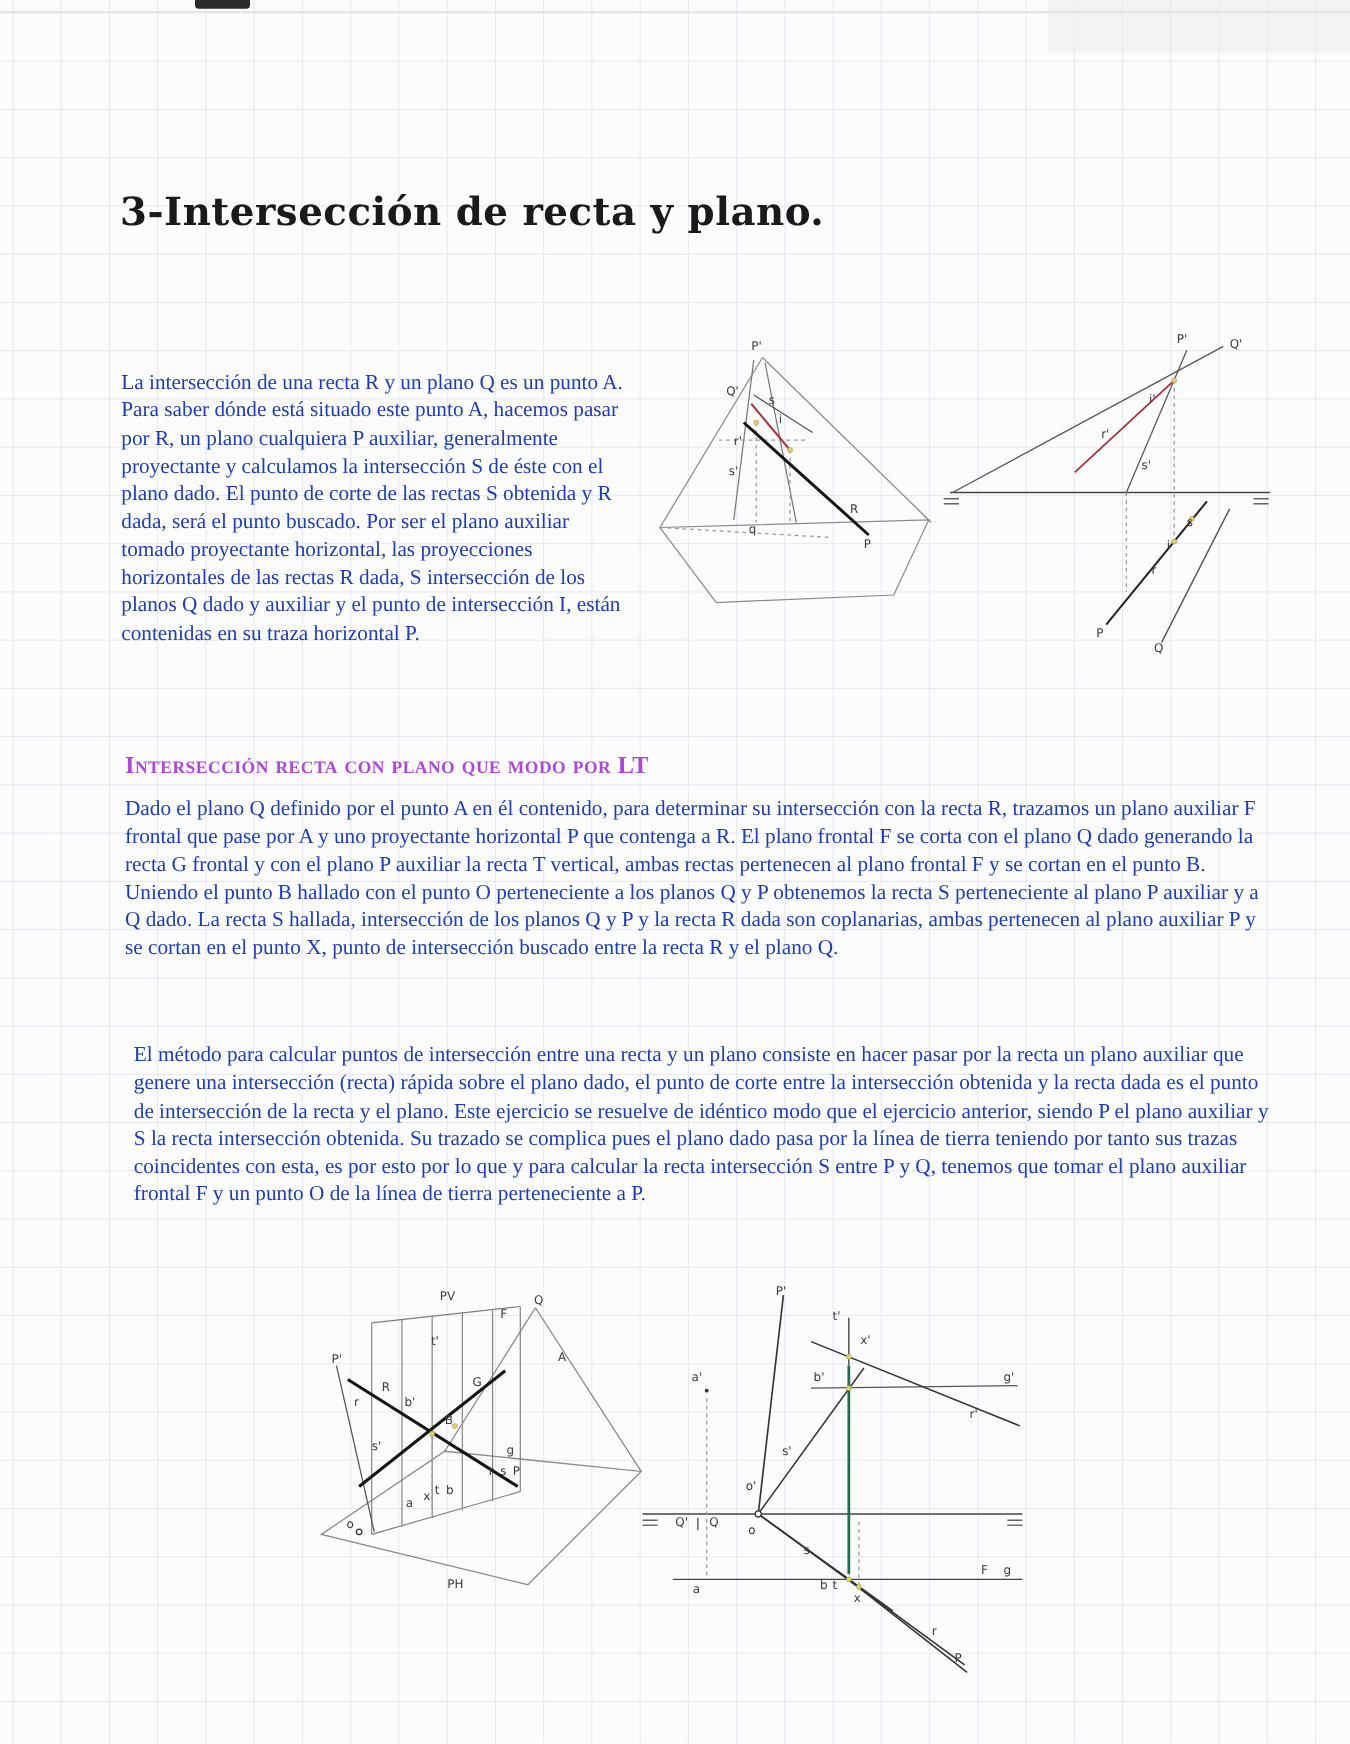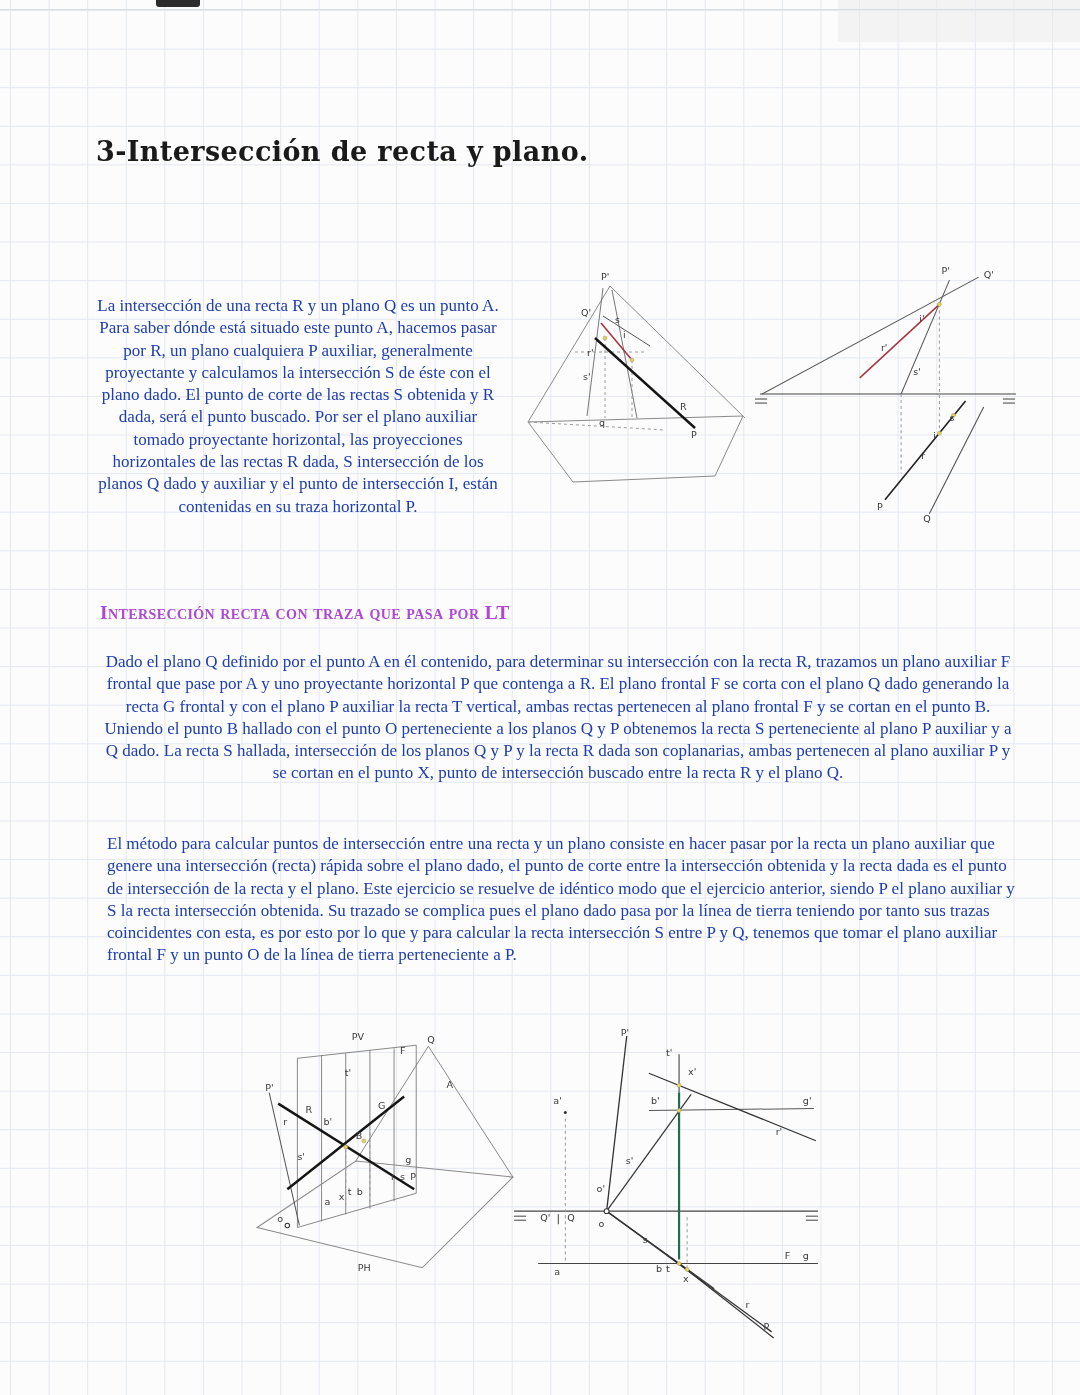--- a/index.html
+++ b/index.html
@@ -10,37 +10,37 @@
       linear-gradient(#e4e8ef 1px, transparent 1px),
       linear-gradient(90deg, #e4e8ef 1px, transparent 1px);
     background-size:38.6px 38.6px;
     background-position:10px 10px;
     font-family:"Liberation Serif", serif;
   }
   .edge-band{position:absolute;top:0;left:838px;width:242px;height:42px;background:#ededee;opacity:.6;}
   .edge-line{position:absolute;top:9px;left:0;width:1080px;height:1px;background:#d8dbe1;}
   .corner-mark{position:absolute;top:0;left:156px;width:44px;height:7px;background:#2b2b2b;border-radius:0 0 3px 3px;}
   .title{
-    position:absolute;left:96px;top:136px;margin:0;
-    font-family:"DejaVu Serif", serif;font-size:27px;font-weight:600;
+    position:absolute;left:96px;top:152px;margin:0;
+    font-family:"DejaVu Serif", serif;font-size:31px;font-weight:600;
     color:#1a1a1a;letter-spacing:.4px;
   }
   .heading{
     position:absolute;margin:0;
     font-family:"Liberation Serif", serif;font-variant:small-caps;
     font-size:19.5px;font-weight:600;color:#ad47d6;letter-spacing:.4px;line-height:26px;
   }
   .h1{left:97px;top:212px;width:400px;}
   .h2{left:100px;top:600px;width:900px;}
   .body{
     position:absolute;margin:0;color:#1d3ead;
     font-size:17px;line-height:22.3px;
   }
-  .p1{left:97px;top:295px;width:402px;text-align:center;}
-  .p2{left:100px;top:651px;width:916px;text-align:center;}
+  .p1{left:97px;top:295px;width:402px;}
+  .p2{left:100px;top:636px;width:916px;}
   .p3{left:107px;top:833px;width:916px;}
   svg.diagram{position:absolute;overflow:visible;}
   .d-axo1{left:515px;top:268px;}
   .d-epura1{left:752px;top:260px;}
   .d-axo2{left:243px;top:1028px;}
   .d-epura2{left:508px;top:1028px;}
   svg text{font-family:"DejaVu Sans", sans-serif;font-size:9.5px;fill:#3a3a3a;}
 </style>
 </head>
 <body>
@@ -112,21 +112,21 @@
     <text x="166" y="62">i'</text>
     <text x="128" y="90">r'</text>
     <text x="160" y="114">s'</text>
     <text x="196" y="160">s</text>
     <text x="180" y="178">i</text>
     <text x="168" y="198">r</text>
     <text x="124" y="248">P</text>
     <text x="170" y="260">Q</text>
   </svg>
 
-  <h2 class="heading h2">Intersección recta con traza que pasa por LT</h2>
+  <h2 class="heading h2">Intersección recta con plano que modo por LT</h2>
   <p class="body p2">Dado el plano Q definido por el punto A en él contenido, para determinar su intersección con la recta R, trazamos un plano auxiliar F frontal que pase por A y uno proyectante horizontal P que contenga a R. El plano frontal F se corta con el plano Q dado generando la recta G frontal y con el plano P auxiliar la recta T vertical, ambas rectas pertenecen al plano frontal F y se cortan en el punto B. Uniendo el punto B hallado con el punto O perteneciente a los planos Q y P obtenemos la recta S perteneciente al plano P auxiliar y a Q dado. La recta S hallada, intersección de los planos Q y P y la recta R dada son coplanarias, ambas pertenecen al plano auxiliar P y se cortan en el punto X, punto de intersección buscado entre la recta R y el plano Q.</p>
   <p class="body p3">El método para calcular puntos de intersección entre una recta y un plano consiste en hacer pasar por la recta un plano auxiliar que genere una intersección (recta) rápida sobre el plano dado, el punto de corte entre la intersección obtenida y la recta dada es el punto de intersección de la recta y el plano. Este ejercicio se resuelve de idéntico modo que el ejercicio anterior, siendo P el plano auxiliar y S la recta intersección obtenida. Su trazado se complica pues el plano dado pasa por la línea de tierra teniendo por tanto sus trazas coincidentes con esta, es por esto por lo que y para calcular la recta intersección S entre P y Q, tenemos que tomar el plano auxiliar frontal F y un punto O de la línea de tierra perteneciente a P.</p>
 
   <svg class="diagram d-axo2" width="282" height="262" viewBox="0 0 280 260">
     <polygon points="14,198 112,132 268,148 178,238" stroke="#8a8a8a" fill="none" stroke-width="1"></polygon>
     <g stroke="#7d7d7d" stroke-width=".9" fill="none">
       <line x1="54" y1="30" x2="172" y2="17"></line>
       <line x1="54" y1="198" x2="172" y2="164"></line>
       <line x1="54" y1="30" x2="54" y2="198"></line>
       <line x1="78" y1="27" x2="78" y2="192"></line>

